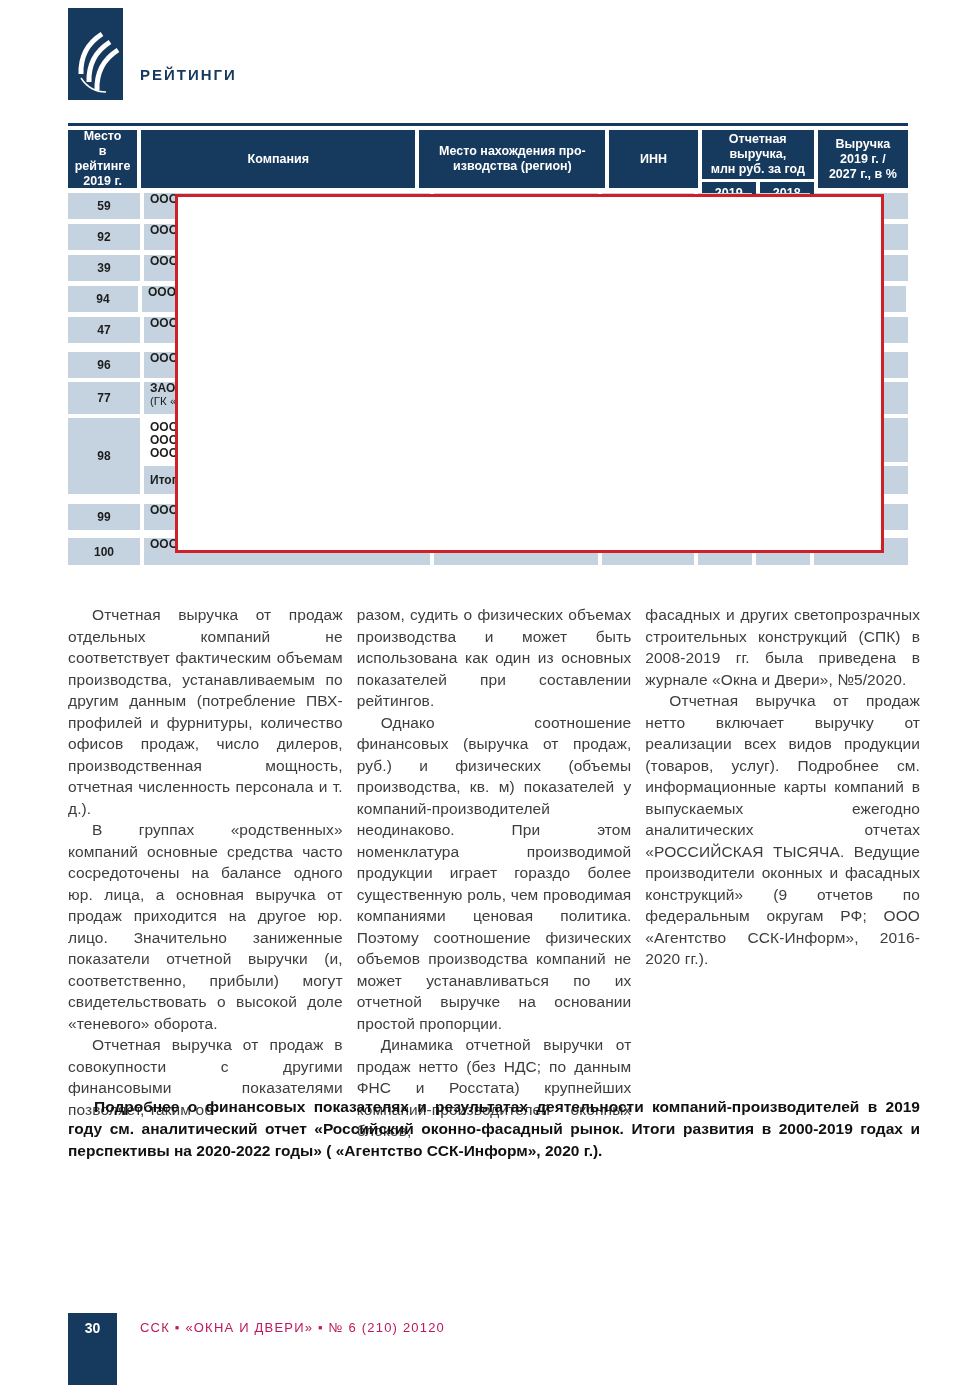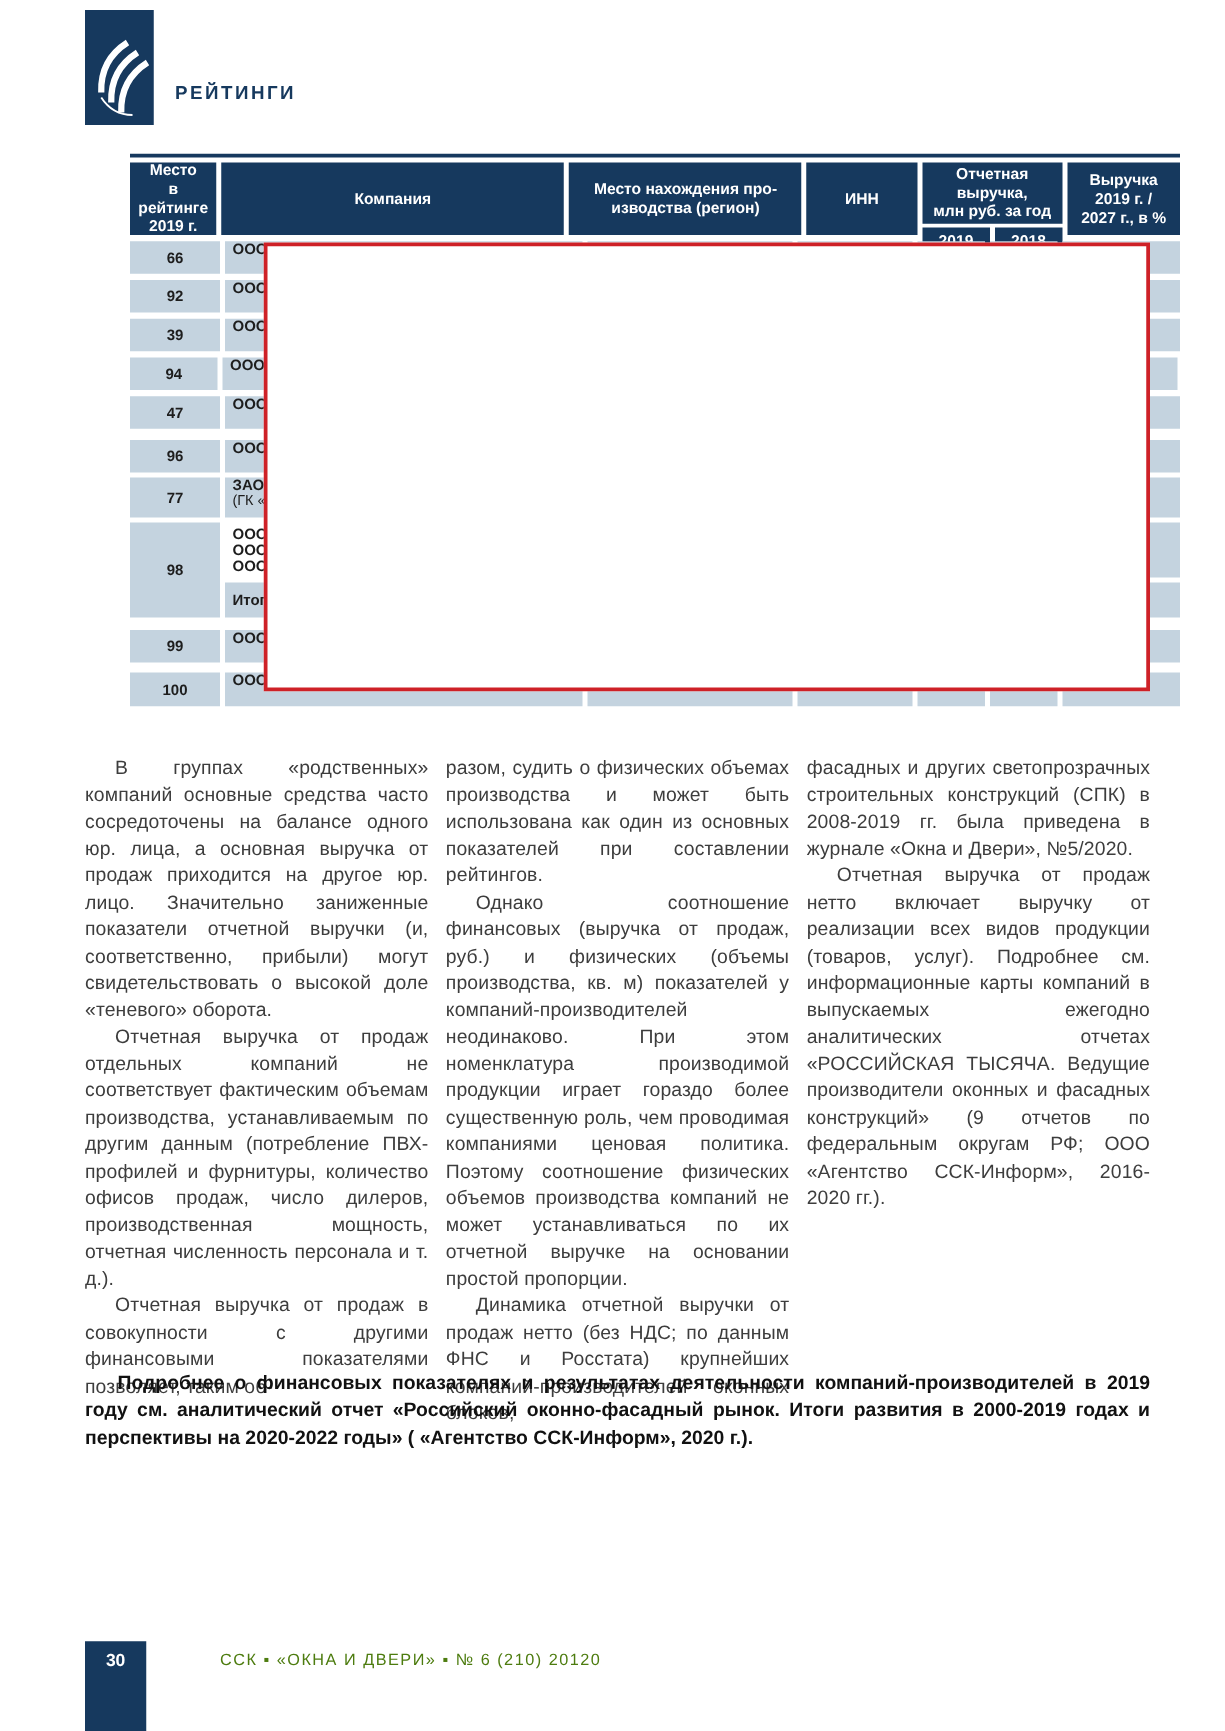--- a/index.html
+++ b/index.html
@@ -5,21 +5,21 @@
   html,body{margin:0;padding:0;background:#ffffff;}
   .page{position:relative;width:980px;height:1385px;background:#ffffff;overflow:hidden;
         font-family:"Liberation Sans", sans-serif;}
 
   
   .logo{position:absolute;left:68px;top:8px;width:55px;height:92px;background:#16395e;}
   .section-title{position:absolute;left:140px;top:66px;font-size:15px;font-weight:bold;
         letter-spacing:2px;color:#16395e;}
 
   
-  .table-wrap{position:absolute;left:68px;top:123px;width:840px;margin-left:36px;}
+  .table-wrap{position:absolute;left:68px;top:123px;width:840px;}
   .topline{height:3px;background:#16395e;margin-bottom:4px;}
   .thead{display:flex;gap:4px;height:58px;}
   .th{background:#16395e;color:#ffffff;font-weight:bold;font-size:12.5px;line-height:1.2;
       display:flex;align-items:center;justify-content:center;text-align:center;
       white-space:pre-line;box-sizing:border-box;padding:2px;}
   .w-place{width:72px;}  .w-company{width:286px;} .w-location{width:194px;}
   .w-inn{width:92px;}    .w-ratio{width:94px;}
   .th-group{width:112px;display:flex;flex-direction:column;gap:3px;}
   .th-group-top{flex:1;}
   .th-sub{display:flex;gap:4px;height:22px;}
@@ -48,22 +48,22 @@
   .bcol p.indent{text-indent:24px;}
 
   
   .note{position:absolute;left:68px;top:1096px;width:852px;font-size:15.5px;
       line-height:22px;font-weight:bold;color:#111111;text-align:justify;text-indent:26px;}
 
   
   .page-badge{position:absolute;left:68px;top:1313px;width:49px;height:72px;
       background:#16395e;color:#ffffff;font-weight:bold;font-size:14px;
       text-align:center;padding-top:7px;box-sizing:border-box;}
-  .imprint{position:absolute;left:140px;top:1320px;font-size:13px;color:#4d7c0f;
-      letter-spacing:1.2px;margin-left:36px;}
+  .imprint{position:absolute;left:140px;top:1320px;font-size:13px;color:#be185d;
+      letter-spacing:1.2px;}
 </style>
 </head>
 <body>
 
 <div class="page">
 
   <div class="logo">
     <svg width="55" height="92" viewBox="0 0 55 92">
       <path d="M34 26 Q12 40 13 66" stroke="#ffffff" stroke-width="5" fill="none"></path>
       <path d="M42 34 Q20 48 21 74" stroke="#ffffff" stroke-width="5" fill="none"></path>
@@ -90,21 +90,21 @@
           <div class="th">2019</div>
           <div class="th">2018</div>
         </div>
       </div>
       <div class="th w-ratio">Выручка
 2019 г. /
 2027 г., в %</div>
     </div>
     <div class="tbody" id="tbody">
         <div class="trow" style="margin-bottom: 5px;">
-          <div class="td place" style="width: 72px; height: 26px;">66</div>
+          <div class="td place" style="width: 72px; height: 26px;">59</div>
           <div class="td company" style="width: 286px; height: 26px;">ООО</div>
           <div class="td" style="width: 164px; height: 26px;"></div>
           <div class="td" style="width: 92px; height: 26px;"></div>
           <div class="td" style="width: 54px; height: 26px;"></div>
           <div class="td" style="width: 54px; height: 26px;"></div>
           <div class="td" style="width: 94px; height: 26px;"></div>
         </div>
         <div class="trow" style="margin-bottom: 5px;">
           <div class="td place" style="width: 72px; height: 26px;">92</div>
           <div class="td company" style="width: 286px; height: 26px;">ООО</div>
@@ -208,22 +208,22 @@
           <div class="td" style="width: 54px; height: 27px;"></div>
           <div class="td" style="width: 54px; height: 27px;"></div>
           <div class="td" style="width: 94px; height: 27px;"></div>
         </div>
       </div>
     <div class="redact"></div>
   </div>
 
   <div class="bodytext" id="bodytext">
       <div class="bcol">
+        <p class="indent">Отчетная выручка от продаж отдельных компаний не соответствует фактическим объемам производства, устанавливаемым по другим данным (потребление ПВХ-профилей и фурнитуры, количество офисов продаж, число дилеров, производственная мощность, отчетная численность персонала и т. д.).</p>
         <p class="indent">В группах «родственных» компаний основные средства часто сосредоточены на балансе одного юр. лица, а основная выручка от продаж приходится на другое юр. лицо. Значительно заниженные показатели отчетной выручки (и, соответственно, прибыли) могут свидетельствовать о высокой доле «теневого» оборота.</p>
-        <p class="indent">Отчетная выручка от продаж отдельных компаний не соответствует фактическим объемам производства, устанавливаемым по другим данным (потребление ПВХ-профилей и фурнитуры, количество офисов продаж, число дилеров, производственная мощность, отчетная численность персонала и т. д.).</p>
         <p class="indent">Отчетная выручка от продаж в совокупности с другими финансовыми показателями позволяет, таким об-</p>
       </div>
       <div class="bcol">
         <p class="">разом, судить о физических объемах производства и может быть использована как один из основных показателей при составлении рейтингов.</p>
         <p class="indent">Однако соотношение финансовых (выручка от продаж, руб.) и физических (объемы производства, кв. м) показателей у компаний-производителей неодинаково. При этом номенклатура производимой продукции играет гораздо более существенную роль, чем проводимая компаниями ценовая политика. Поэтому соотношение физических объемов производства компаний не может устанавливаться по их отчетной выручке на основании простой пропорции.</p>
         <p class="indent">Динамика отчетной выручки от продаж нетто (без НДС; по данным ФНС и Росстата) крупнейших компаний-производителей оконных блоков,</p>
       </div>
       <div class="bcol">
         <p class="">фасадных и других светопрозрачных строительных конструкций (СПК) в 2008-2019 гг. была приведена в журнале «Окна и Двери», №5/2020.</p>
         <p class="indent">Отчетная выручка от продаж нетто включает выручку от реализации всех видов продукции (товаров, услуг). Подробнее см. информационные карты компаний в выпускаемых ежегодно аналитических отчетах «РОССИЙСКАЯ ТЫСЯЧА. Ведущие производители оконных и фасадных конструкций» (9 отчетов по федеральным округам РФ; ООО «Агентство ССК-Информ», 2016-2020 гг.).</p>

